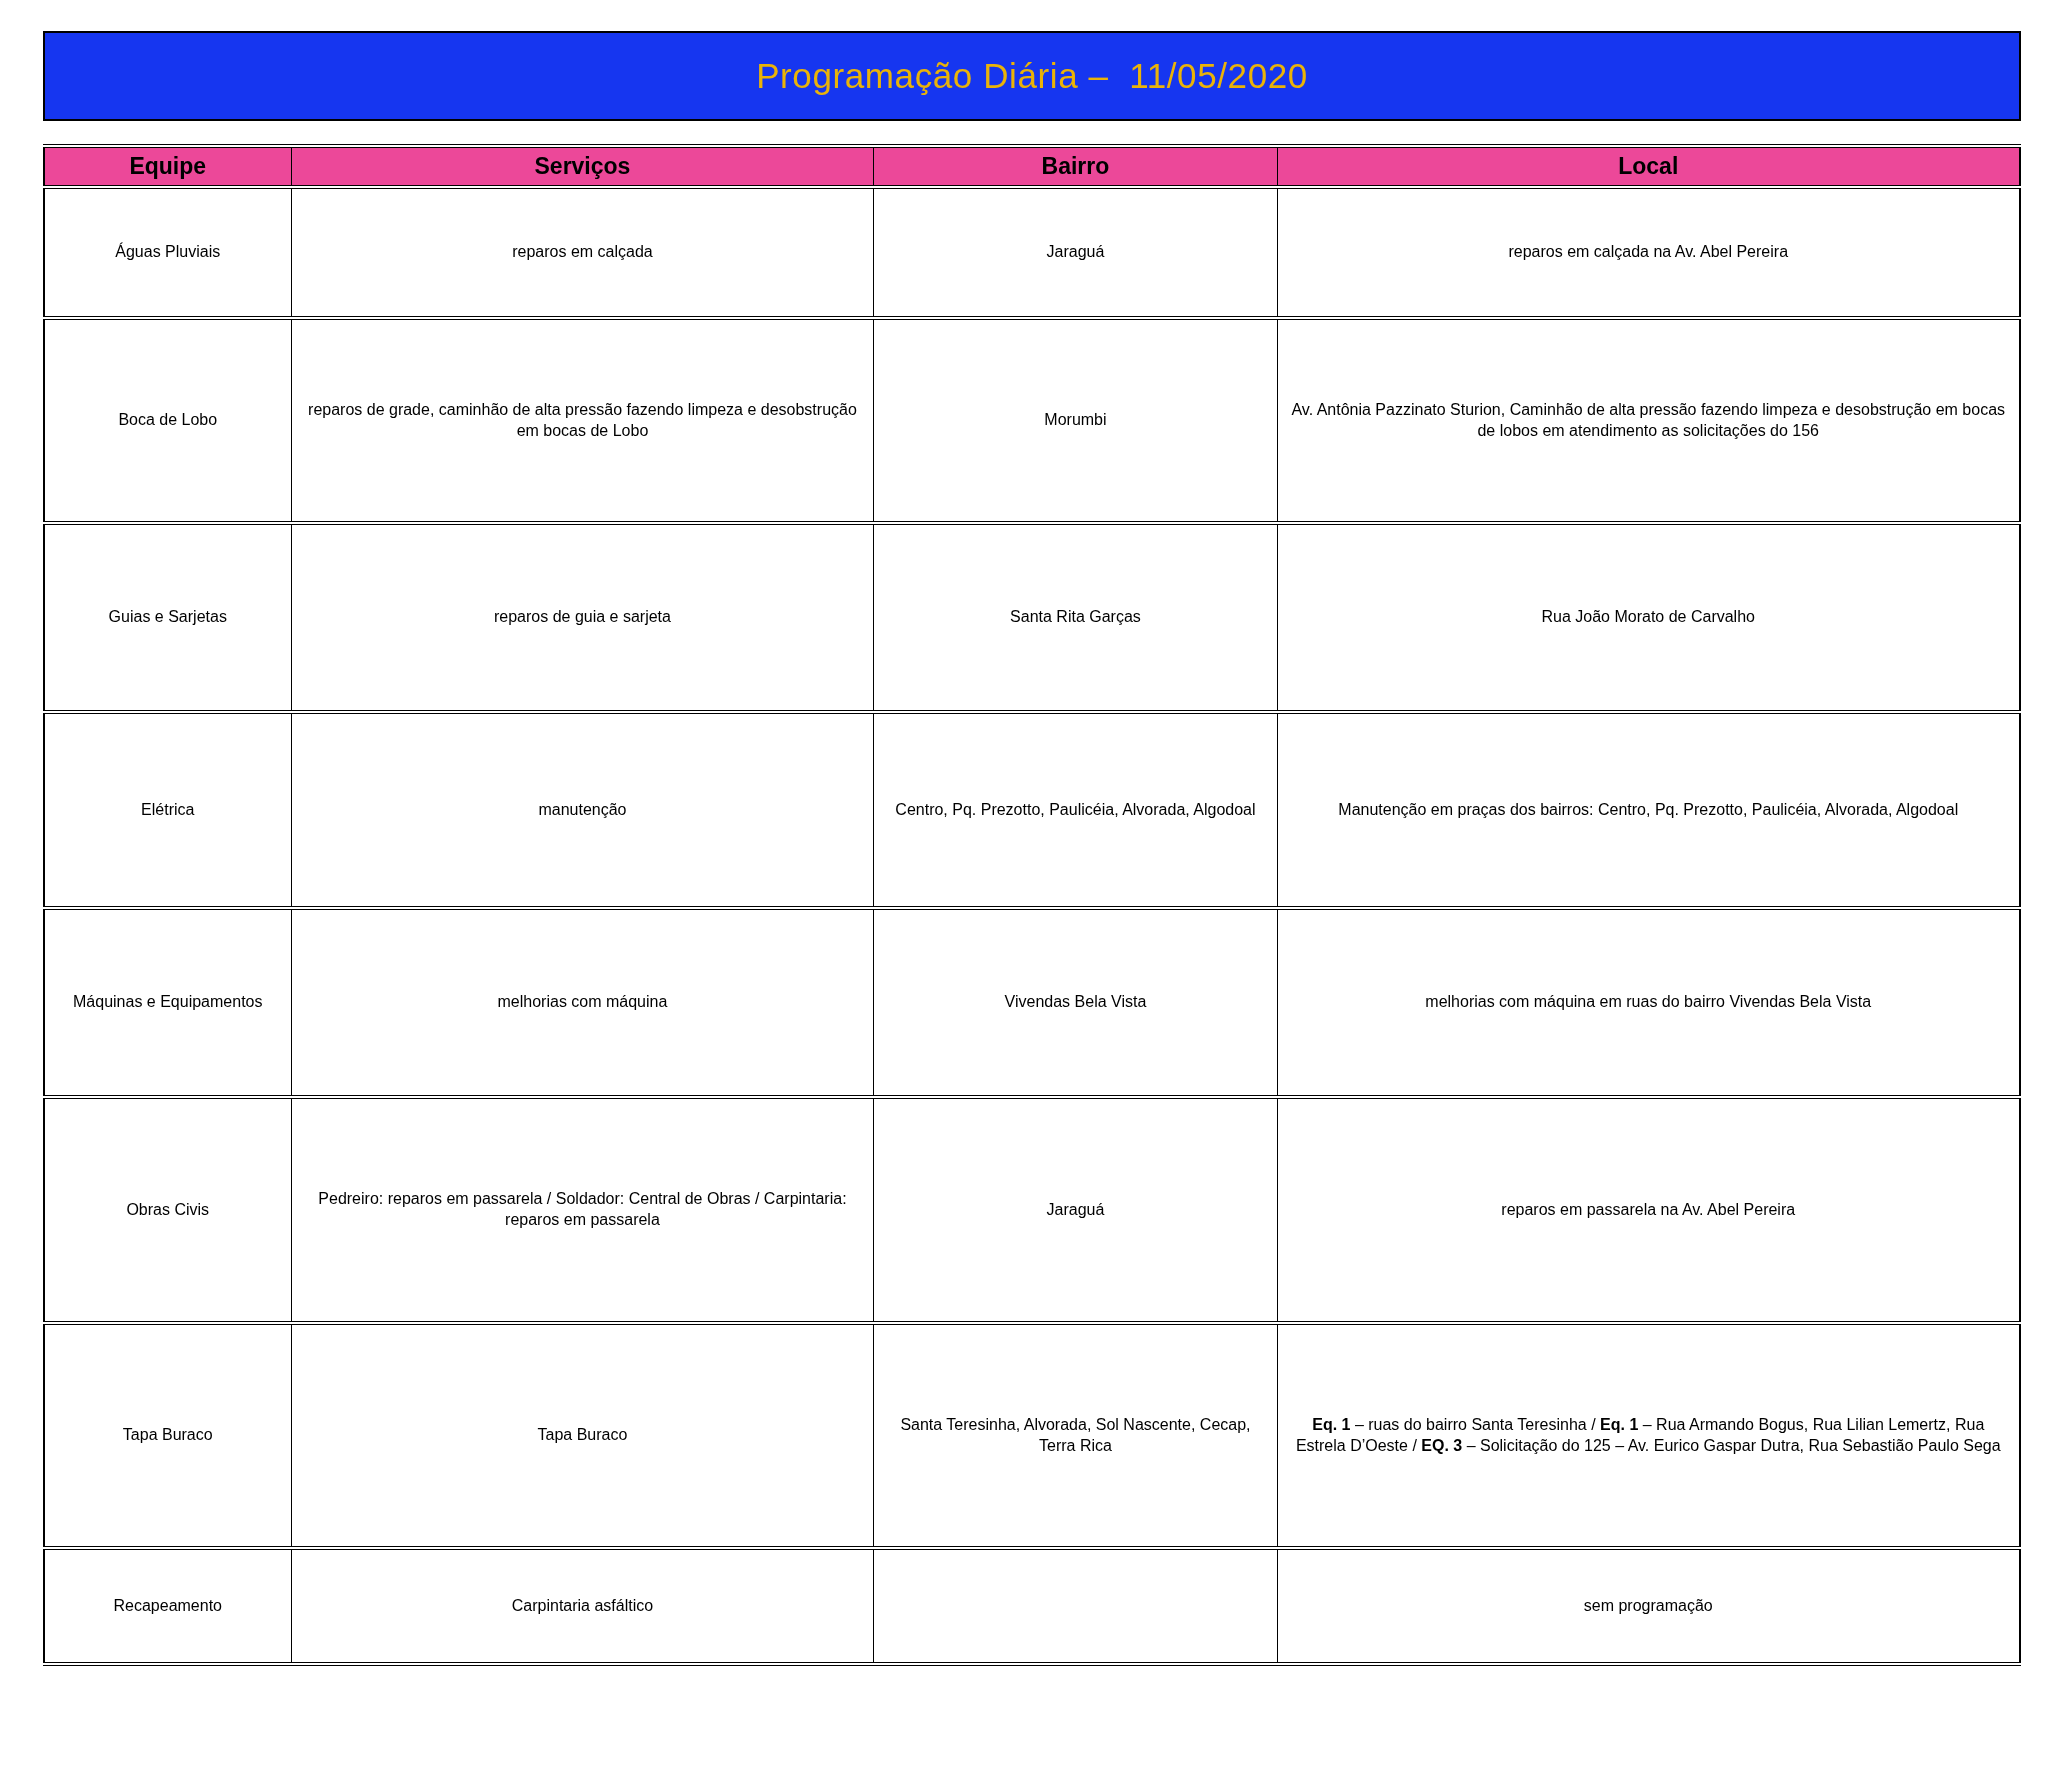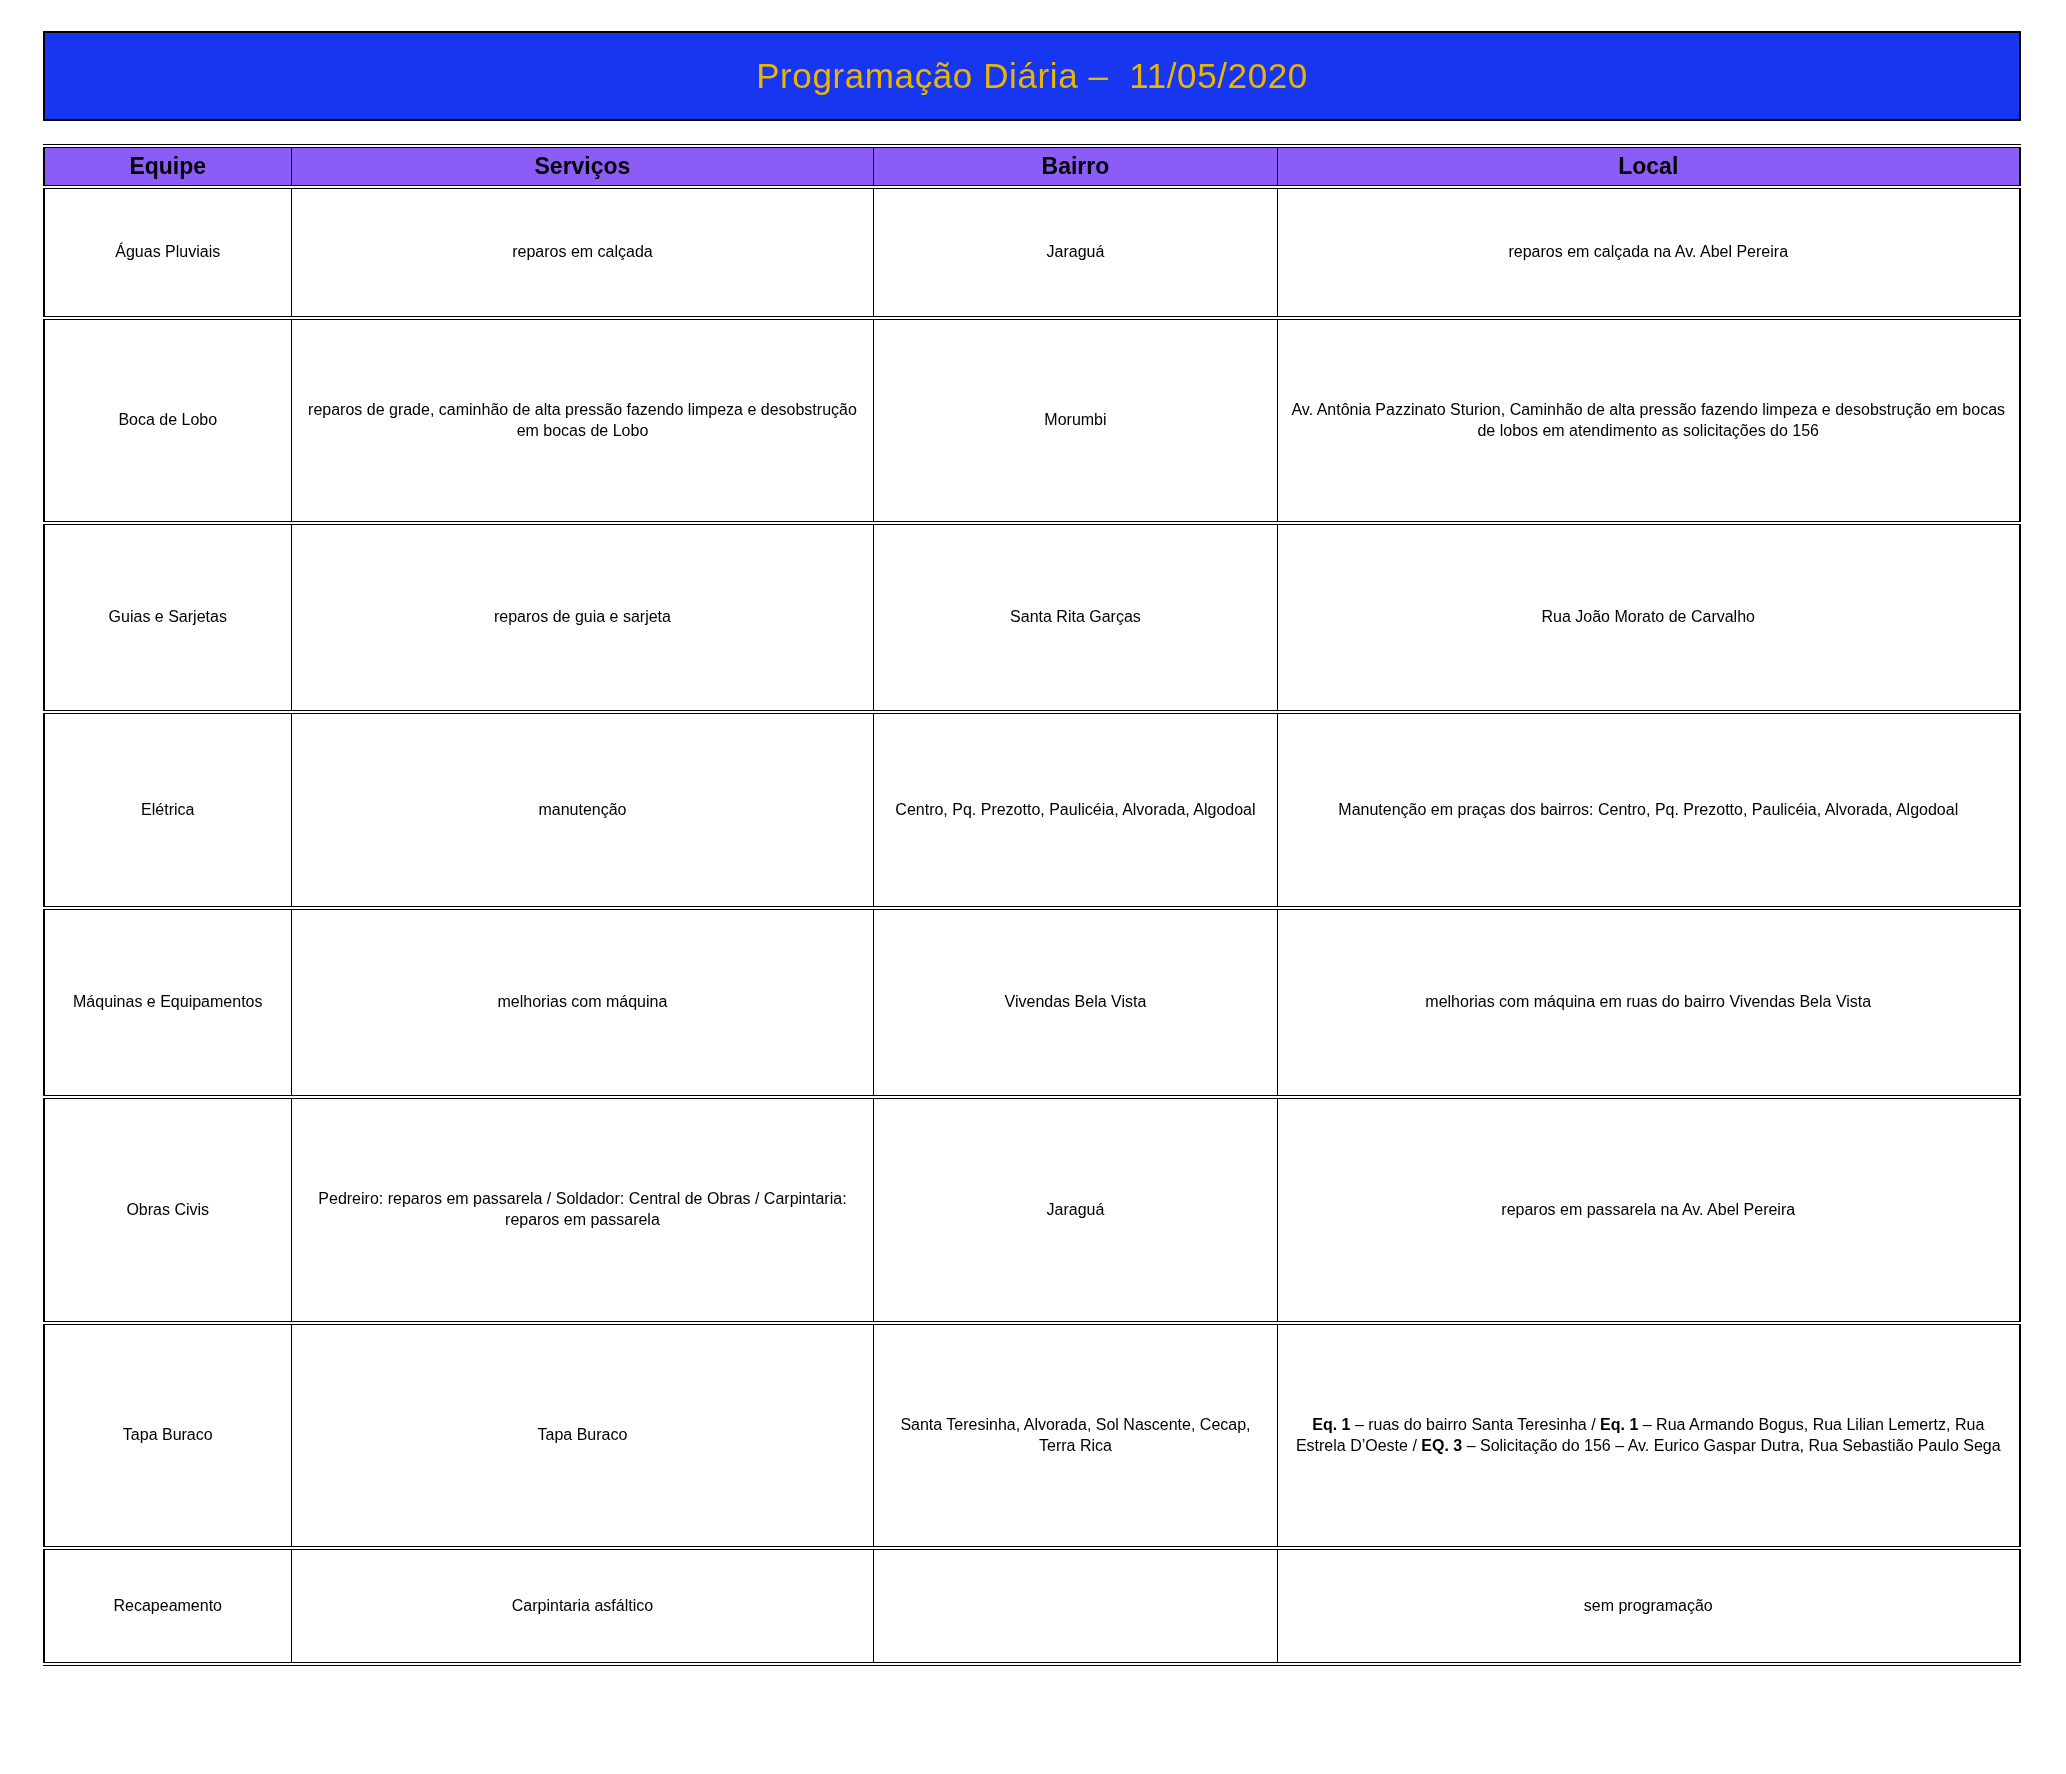--- a/index.html
+++ b/index.html
@@ -56,21 +56,21 @@
     border-bottom: 4px double #000000;
     text-align: center;
     vertical-align: middle;
     font-size: 16px;
     line-height: 1.3;
     padding: 3.4px 10.2px;
     box-sizing: border-box;
     overflow: hidden;
   }
   table.schedule th {
-    background: #8b5cf6;
+    background: #ec4899;
     font-weight: bold;
     font-size: 23px;
     height: 41px;
     padding: 1.1px 5.7px;
   }
   tr.row-1 { height: 131px; }
   tr.row-2 { height: 205px; }
   tr.row-3 { height: 189px; margin-top: 8px; }
   tr.row-4 { height: 196px; }
   tr.row-5 { height: 189px; }
@@ -138,21 +138,21 @@
       <tr class="row-7">
         <td class="cell-equipe">Obras Civis</td>
         <td class="cell-servicos">Pedreiro: reparos em passarela / Soldador: Central de Obras / Carpintaria: reparos em passarela</td>
         <td class="cell-bairro">Jaraguá</td>
         <td class="cell-local">reparos em passarela na Av. Abel Pereira</td>
       </tr>
       <tr class="row-8">
         <td class="cell-equipe">Tapa Buraco</td>
         <td class="cell-servicos">Tapa Buraco</td>
         <td class="cell-bairro">Santa Teresinha, Alvorada, Sol Nascente, Cecap, Terra Rica</td>
-        <td class="cell-local"><b>Eq. 1</b><span> – ruas do bairro Santa Teresinha / </span><b>Eq. 1</b><span> – Rua Armando Bogus, Rua Lilian Lemertz, Rua Estrela D’Oeste / </span><b>EQ. 3</b><span> – Solicitação do 156 – Av. Eurico Gaspar Dutra, Rua Sebastião Paulo Sega</span></td>
+        <td class="cell-local"><b>Eq. 1</b><span> – ruas do bairro Santa Teresinha / </span><b>Eq. 1</b><span> – Rua Armando Bogus, Rua Lilian Lemertz, Rua Estrela D’Oeste / </span><b>EQ. 3</b><span> – Solicitação do 125 – Av. Eurico Gaspar Dutra, Rua Sebastião Paulo Sega</span></td>
       </tr>
       <tr class="row-9">
         <td class="cell-equipe">Recapeamento</td>
         <td class="cell-servicos">Carpintaria asfáltico</td>
         <td class="cell-bairro"></td>
         <td class="cell-local">sem programação</td>
       </tr>
     </tbody>
   </table>
 

